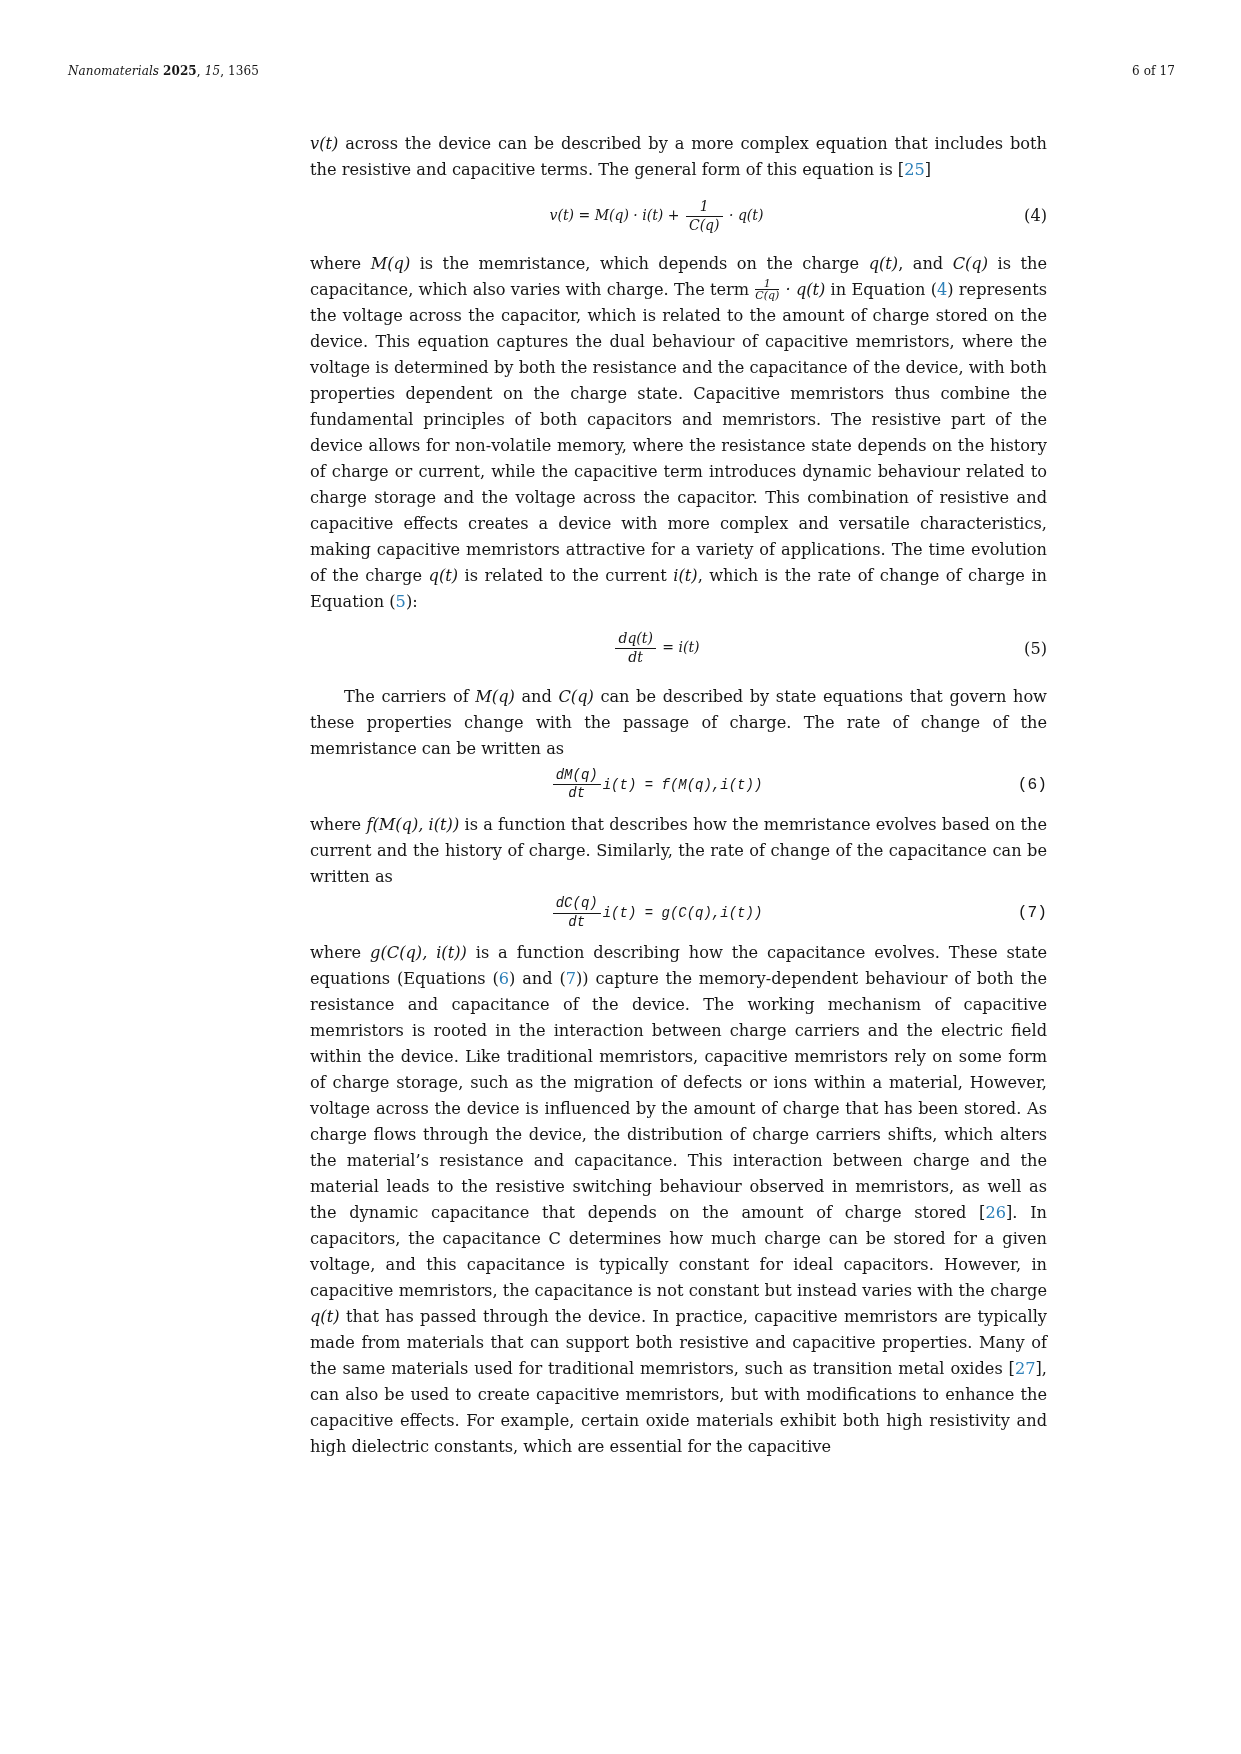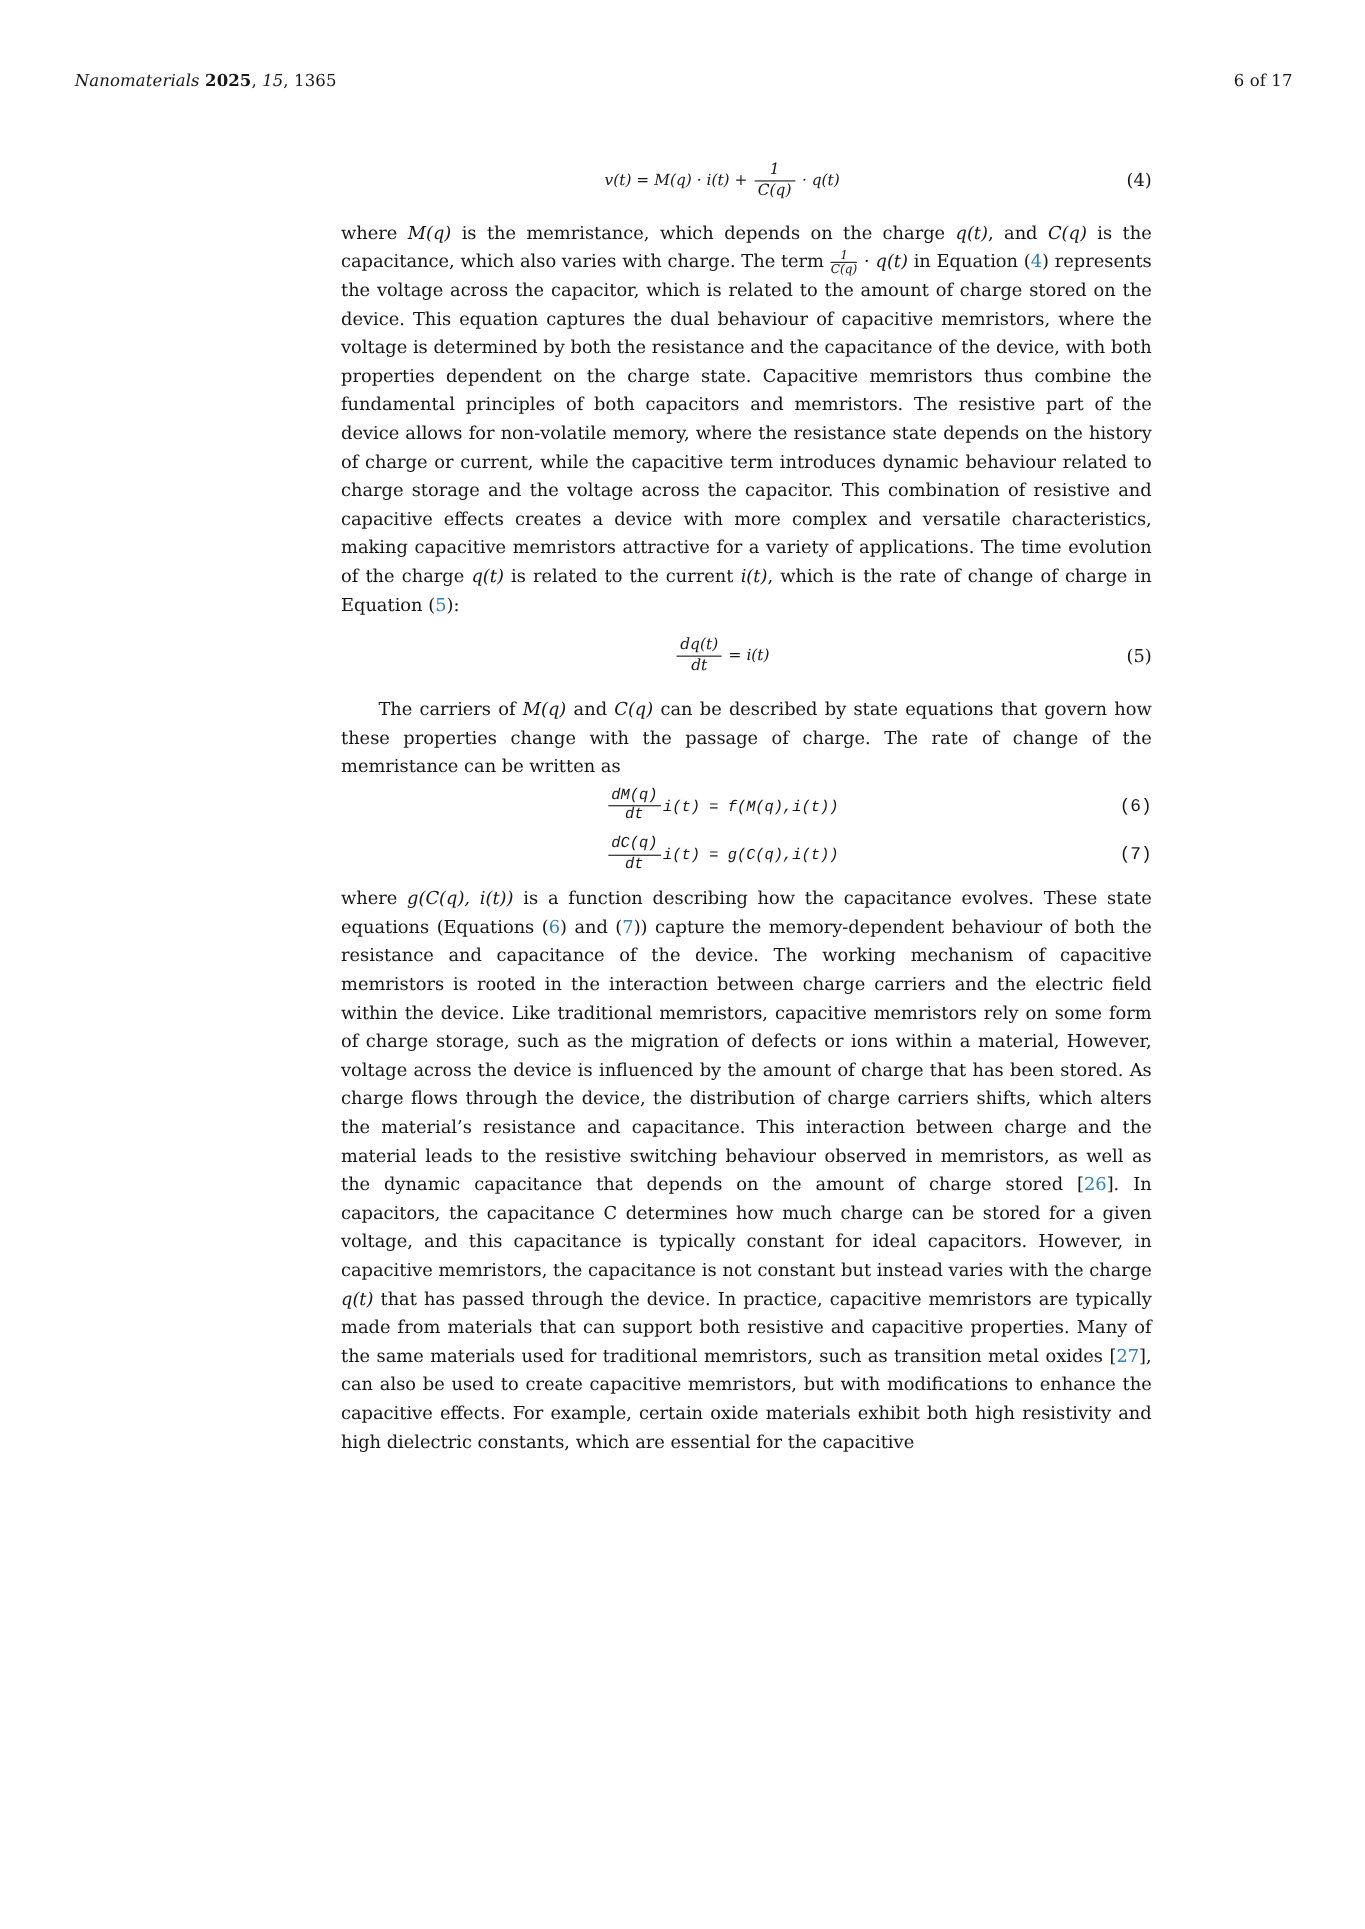--- a/index.html
+++ b/index.html
@@ -14,21 +14,21 @@
     overflow:hidden;
   }
   .page-header{
     position:absolute;
     top:64px;
     left:68px;
     right:66px;
     display:flex;
     justify-content:space-between;
     align-items:baseline;
-    font-size:15px;
+    font-size:12px;
     letter-spacing:.1px;
   }
   .content{
     position:absolute;
     top:131px;
     left:310px;
     width:737px;
     font-size:16.2px;
     line-height:26px;
     text-align:justify;
@@ -88,40 +88,42 @@
 
 <div class="page">
 
   <div class="page-header">
     <div><span class="seg-i">Nanomaterials </span><span class="seg-b">2025</span><span class="seg-t">, </span><span class="seg-i">15</span><span class="seg-t">, 1365</span></div>
     <div>6 of 17</div>
   </div>
 
   <div class="content">
 
+    <p class="para"><span class="seg-i">v(t)</span><span class="seg-t"> across the device can be described by a more complex equation that includes both the resistive and capacitive terms. The general form of this equation is [</span><span class="seg-a">25</span><span class="seg-t">]</span></p>
 
     <div class="equation">
       <span class="eq-body"><span class="seg-i">v(t) = M(q) · i(t) + </span><span class="frac"><span class="fnum">1</span><span class="fden">C(q)</span></span><span class="seg-i"> · q(t)</span></span>
       <span class="eq-num">(4)</span>
     </div>
 
     <p class="para"><span class="seg-t">where </span><span class="seg-i">M(q)</span><span class="seg-t"> is the memristance, which depends on the charge </span><span class="seg-i">q(t)</span><span class="seg-t">, and </span><span class="seg-i">C(q)</span><span class="seg-t"> is the capacitance, which also varies with charge. The term </span><span class="ifrac"><span class="fnum">1</span><span class="fden">C(q)</span></span><span class="seg-i"> · q(t)</span><span class="seg-t"> in Equation (</span><span class="seg-a">4</span><span class="seg-t">) represents the voltage across the capacitor, which is related to the amount of charge stored on the device. This equation captures the dual behaviour of capacitive memristors, where the voltage is determined by both the resistance and the capacitance of the device, with both properties dependent on the charge state.  Capacitive memristors thus combine the fundamental principles of both capacitors and memristors. The resistive part of the device allows for non-volatile memory, where the resistance state depends on the history of charge or current, while the capacitive term introduces dynamic behaviour related to charge storage and the voltage across the capacitor. This combination of resistive and capacitive effects creates a device with more complex and versatile characteristics, making capacitive memristors attractive for a variety of applications. The time evolution of the charge </span><span class="seg-i">q(t)</span><span class="seg-t"> is related to the current </span><span class="seg-i">i(t)</span><span class="seg-t">, which is the rate of change of charge in Equation (</span><span class="seg-a">5</span><span class="seg-t">):</span></p>
 
     <div class="equation">
       <span class="eq-body"><span class="frac"><span class="fnum">dq(t)</span><span class="fden">dt</span></span><span class="seg-i"> = i(t)</span></span>
       <span class="eq-num">(5)</span>
     </div>
 
     <p class="para indent"><span class="seg-t">The carriers of </span><span class="seg-i">M(q)</span><span class="seg-t"> and </span><span class="seg-i">C(q)</span><span class="seg-t"> can be described by state equations that govern how these properties change with the passage of charge. The rate of change of the memristance can be written as</span></p>
 
     <div class="equation tight">
       <span class="eq-body"><span class="frac"><span class="fnum">dM(q)</span><span class="fden">dt</span></span><span class="seg-i">i(t) = f(M(q),i(t))</span></span>
       <span class="eq-num">(6)</span>
     </div>
 
+    <p class="para"><span class="seg-t">where </span><span class="seg-i">f(M(q), i(t))</span><span class="seg-t"> is a function that describes how the memristance evolves based on the current and the history of charge. Similarly, the rate of change of the capacitance can be written as</span></p>
 
     <div class="equation tight">
       <span class="eq-body"><span class="frac"><span class="fnum">dC(q)</span><span class="fden">dt</span></span><span class="seg-i">i(t) = g(C(q),i(t))</span></span>
       <span class="eq-num">(7)</span>
     </div>
 
     <p class="para"><span class="seg-t">where </span><span class="seg-i">g(C(q), i(t))</span><span class="seg-t"> is a function describing how the capacitance evolves.  These state equations (Equations (</span><span class="seg-a">6</span><span class="seg-t">) and (</span><span class="seg-a">7</span><span class="seg-t">)) capture the memory-dependent behaviour of both the resistance and capacitance of the device. The working mechanism of capacitive memristors is rooted in the interaction between charge carriers and the electric field within the device. Like traditional memristors, capacitive memristors rely on some form of charge storage, such as the migration of defects or ions within a material, However, voltage across the device is influenced by the amount of charge that has been stored. As charge flows through the device, the distribution of charge carriers shifts, which alters the material’s resistance and capacitance. This interaction between charge and the material leads to the resistive switching behaviour observed in memristors, as well as the dynamic capacitance that depends on the amount of charge stored [</span><span class="seg-a">26</span><span class="seg-t">]. In capacitors, the capacitance C determines how much charge can be stored for a given voltage, and this capacitance is typically constant for ideal capacitors.  However, in capacitive memristors, the capacitance is not constant but instead varies with the charge </span><span class="seg-i">q(t)</span><span class="seg-t"> that has passed through the device.  In practice, capacitive memristors are typically made from materials that can support both resistive and capacitive properties. Many of the same materials used for traditional memristors, such as transition metal oxides [</span><span class="seg-a">27</span><span class="seg-t">], can also be used to create capacitive memristors, but with modifications to enhance the capacitive effects. For example, certain oxide materials exhibit both high resistivity and high dielectric constants, which are essential for the capacitive</span></p>
 
   </div>
 </div>

